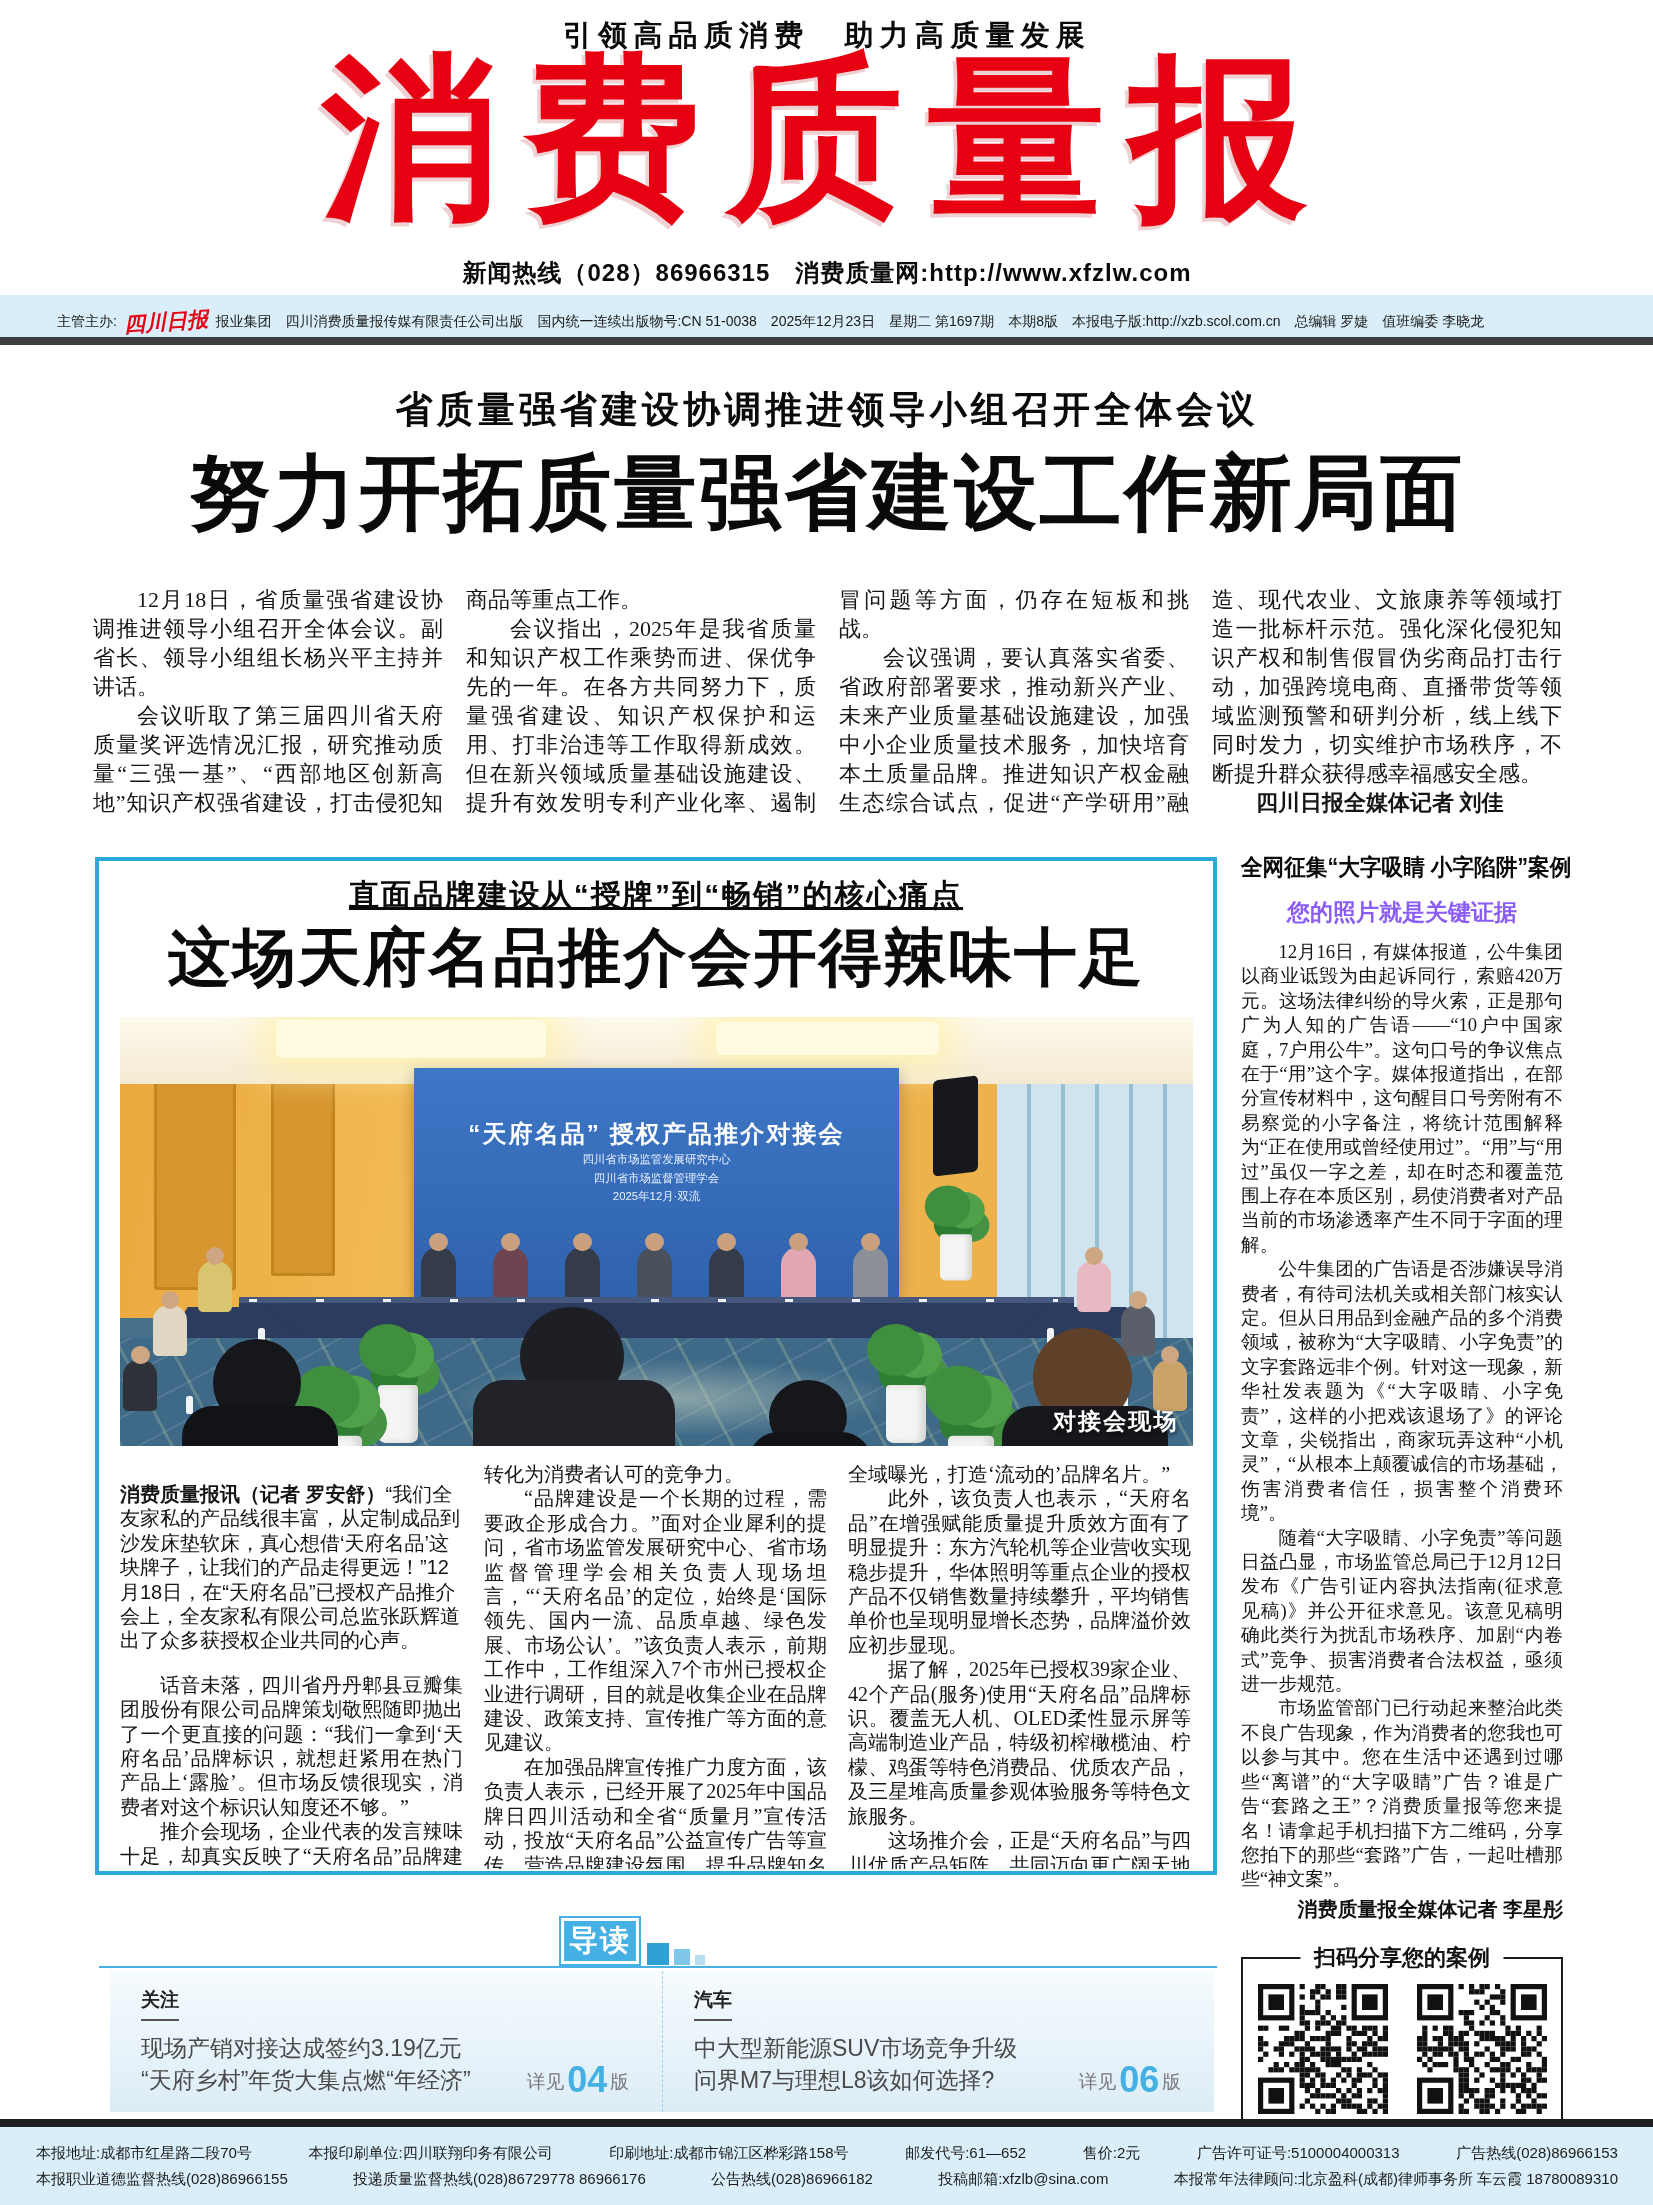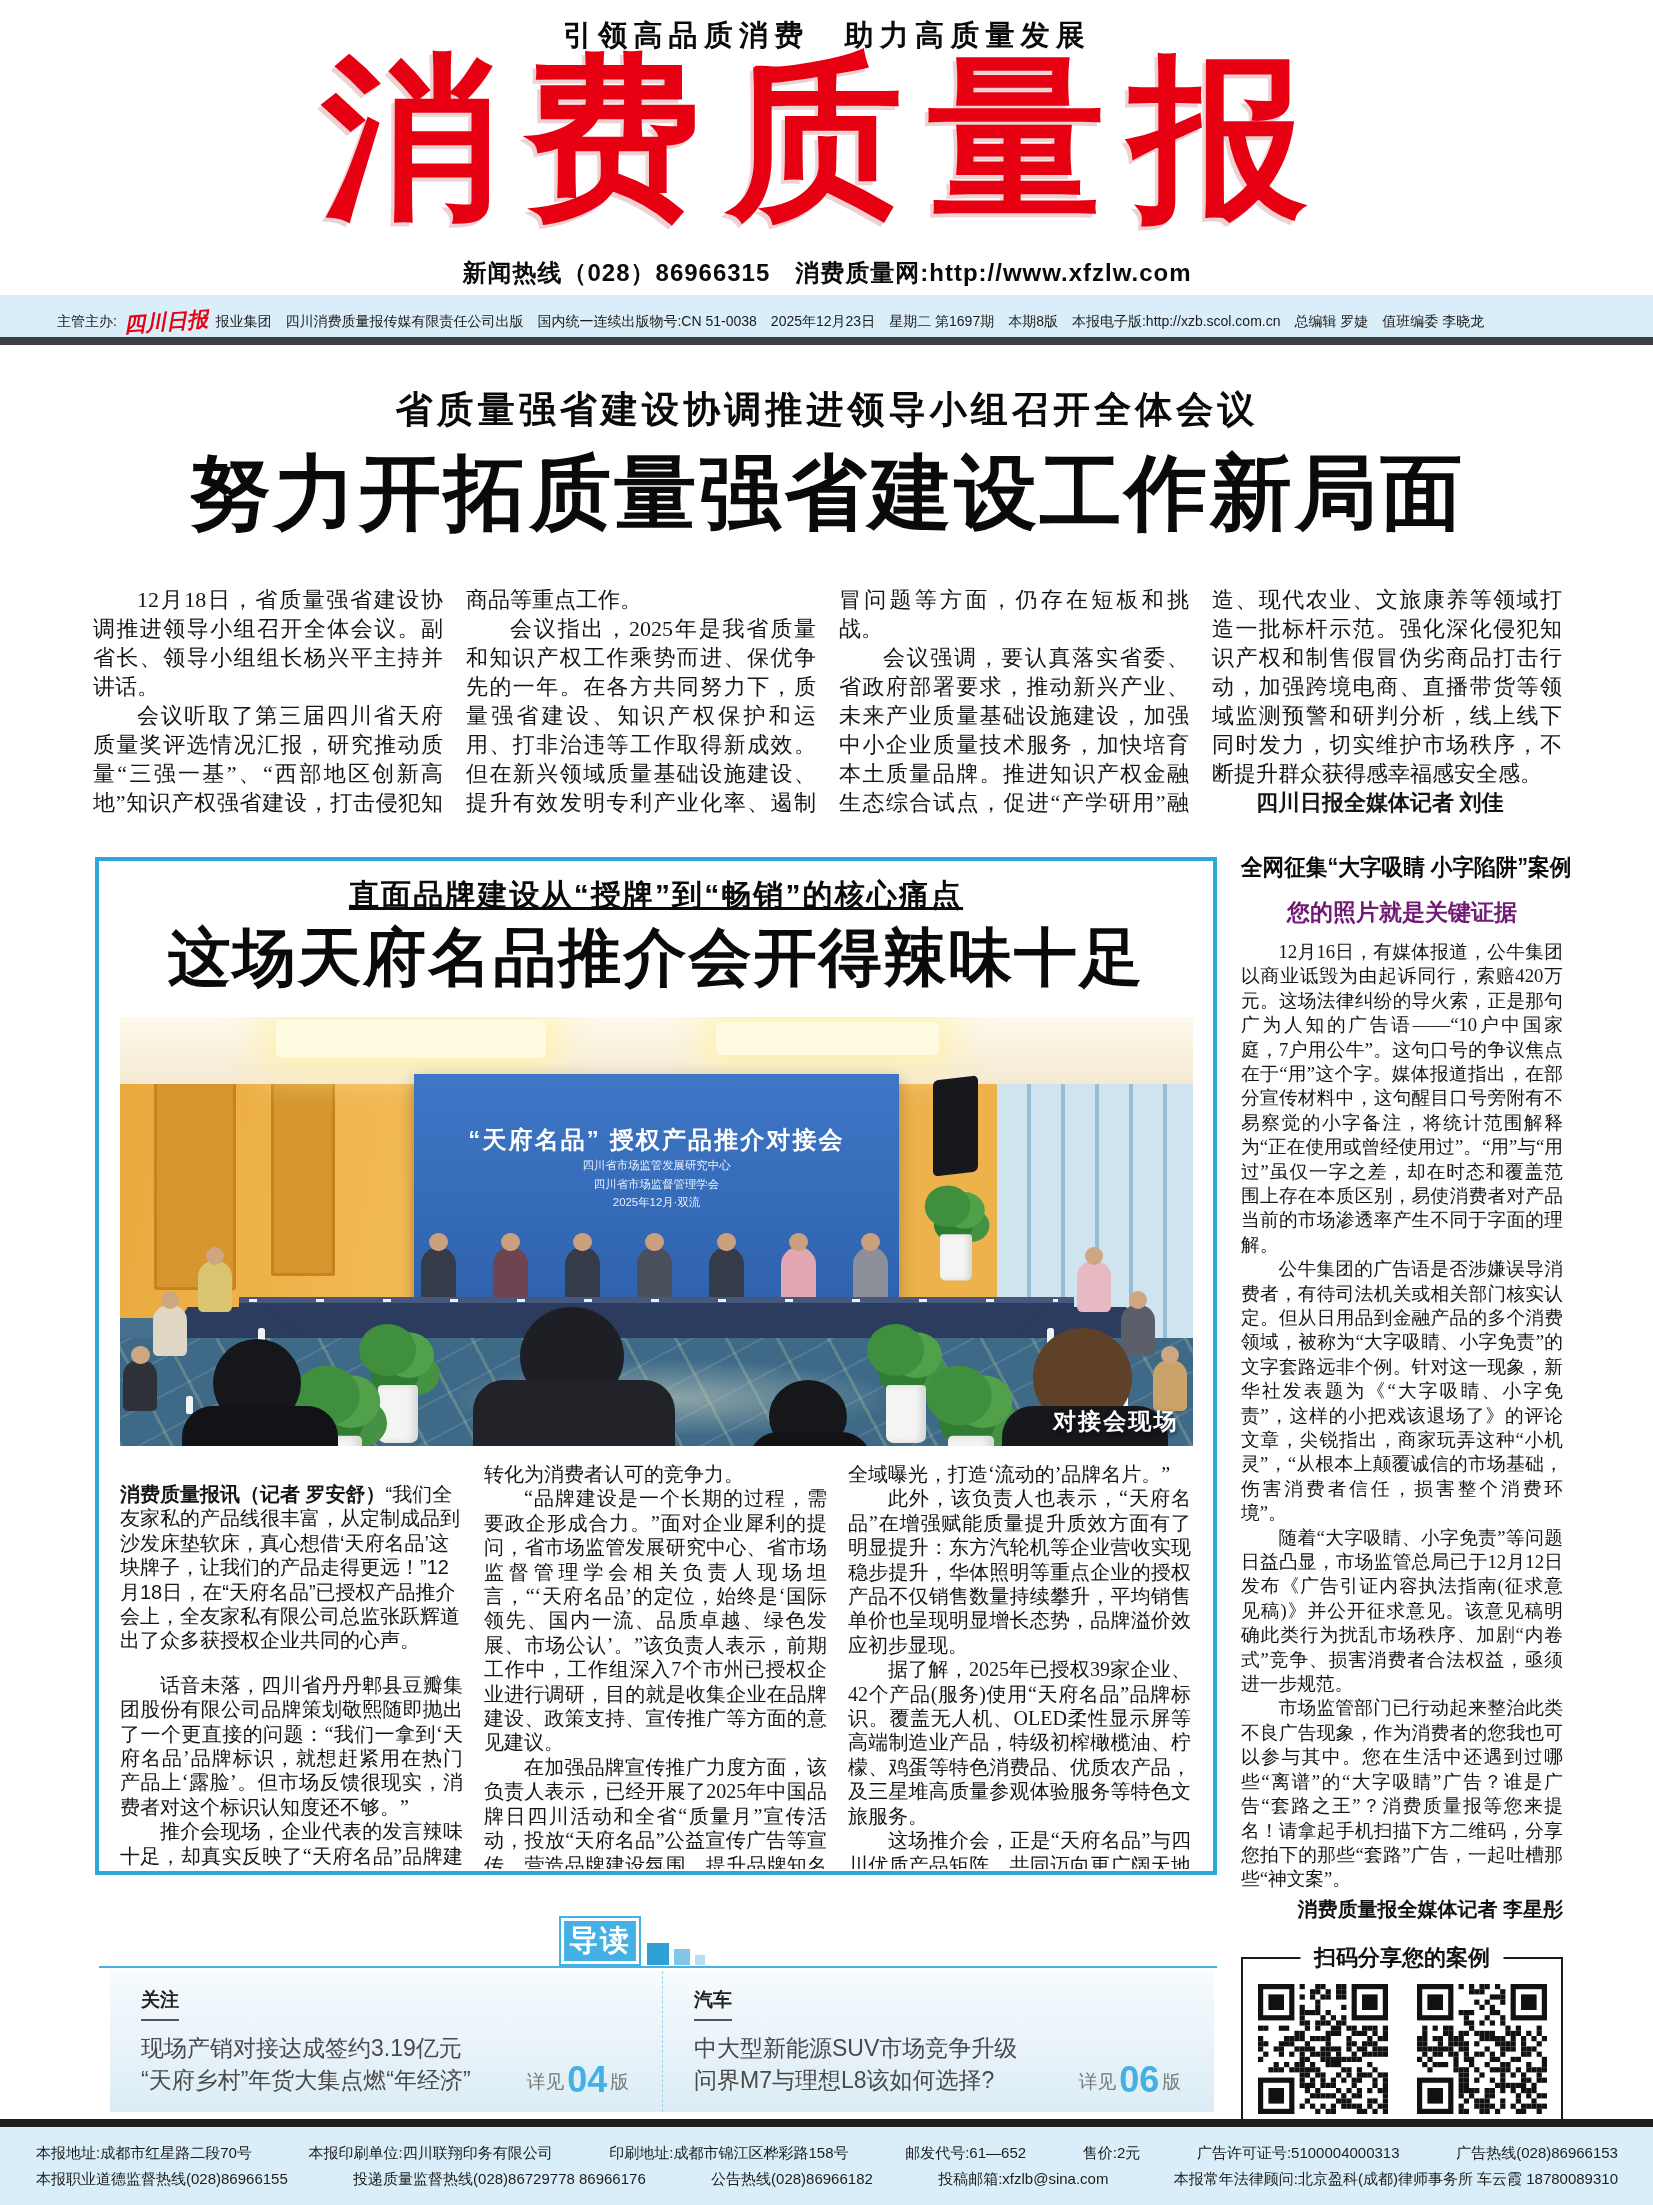--- a/index.html
+++ b/index.html
@@ -56,21 +56,21 @@
   .wall-left{position:absolute;left:0;top:0;width:290px;height:301px;
           background:linear-gradient(100deg,#e9a83d,#f3ba55);}
   .door{position:absolute;background:#d6952e;border:3.1px solid #c3861f;box-sizing:border-box;border-radius:2.1px;}
   .door.d1{left:34px;top:50px;width:82px;height:223px;}
   .door.d2{left:151px;top:57px;width:64px;height:202px;}
   .wall-back{position:absolute;left:290px;top:0;width:591px;height:301px;background:#eeb24c;}
   .window{position:absolute;left:877px;top:0;width:196px;height:322px;
           background:repeating-linear-gradient(90deg,#cfe4ef 0 30px,#98bed2 30px 34px);}
   .speaker{position:absolute;left:813px;top:61px;width:45px;height:96px;background:#17181c;
           border-radius:5.2px;transform:skewY(-7deg);}
-  .screen{position:absolute;left:294px;top:57px;width:485px;height:229px;
+  .screen{position:absolute;left:294px;top:51px;width:485px;height:229px;
           background:linear-gradient(180deg,#3e77c6 0%,#2f62ae 100%);box-shadow:0 4.1px 15.6px rgba(0,0,0,0.25);
           color:#fff;text-align:center;}
   .screen .st{margin-top:50px;font-size:24px;font-weight:700;letter-spacing:2.1px;}
   .screen .sl{font-size:11.4px;line-height:18.7px;color:#e8f1ff;}
   .screen .sl:first-of-type{margin-top:40px;}
   .tbl-back{position:absolute;left:119px;top:280px;width:835px;height:48px;background:#2c3c5e;
           border-top:6.2px solid #46587e;box-sizing:border-box;}
   .tbl-back::after{content:'';position:absolute;left:10.4px;top:-4.1px;width:809px;height:3.1px;
           background:repeating-linear-gradient(90deg,rgba(255,255,255,0.9) 0 8.3px,transparent 8.3px 67px);}
   .tbl-left{position:absolute;left:-41px;top:290px;width:363px;height:166px;background:#2c3c5e;
@@ -148,21 +148,21 @@
   .glabel{display:inline-block;font-size:19px;font-weight:700;color:#222;
           border-bottom:2.1px solid #555;padding-bottom:6.2px;}
   .glines{margin-top:11.4px;}
   .glines p{margin:0;font-size:23px;line-height:32px;color:#4a4a4a;font-weight:500;}
   .gsee{position:absolute;right:33px;bottom:11.4px;font-size:18.7px;color:#777;}
   .gsee .pg{font-size:36px;font-weight:700;color:#45b0e3;margin:0 3.1px;vertical-align:-4.1px;}
   
   .side{position:absolute;left:1241px;top:852px;width:322px;}
   .side-head{font-size:23px;font-weight:900;color:#0a0a0a;white-space:nowrap;
           display:inline-block;transform:scaleX(0.94);transform-origin:left;}
-  .side-sub{margin-top:13.5px;text-align:center;font-size:23px;font-weight:700;color:#701a75;}
+  .side-sub{margin-top:13.5px;text-align:center;font-size:23px;font-weight:700;color:#8b5cf6;}
   .side-body{margin-top:12.4px;}
   .side-body p{margin:0;text-indent:2em;text-align:justify;font-family:"Liberation Serif",serif;
           font-size:18.7px;line-height:24.4px;color:#151515;}
   .side-byline{margin-top:4.1px;text-align:right;font-weight:700;font-size:20px;}
   .qr-box{position:relative;margin-top:34px;border:2.1px solid #1a1a1a;height:203px;}
   .qr-title{position:absolute;left:50%;top:-15.6px;transform:translateX(-50%);background:#fff;
           padding:0 13.5px;font-size:22px;font-weight:700;white-space:nowrap;}
   .qr-row{display:flex;justify-content:space-around;margin-top:25px;}
   .qr-cell{width:130px;text-align:center;}
   .qr{width:130px;height:130px;}

